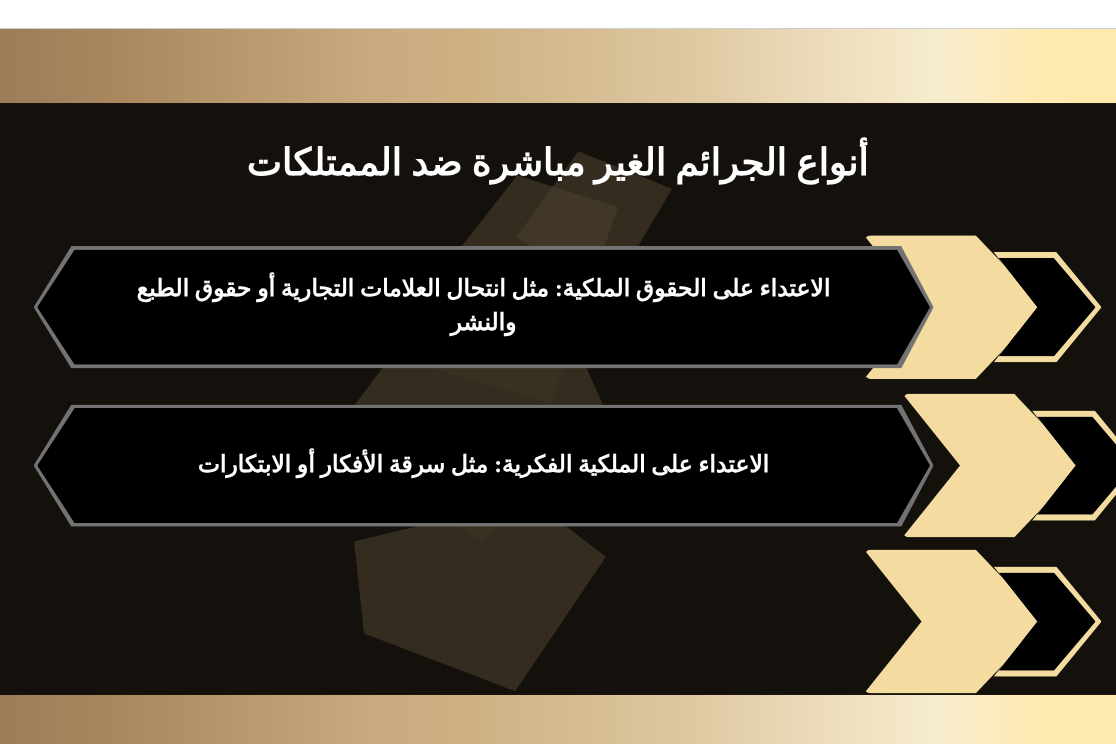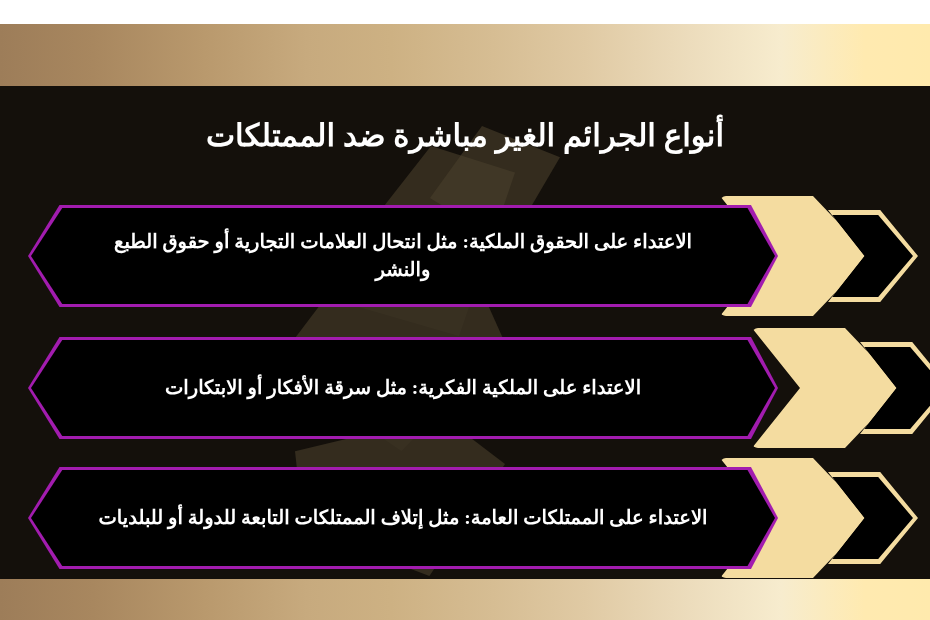--- a/index.html
+++ b/index.html
@@ -142,21 +142,21 @@
     clip-path: polygon(0% 0%, 57% 0%, 100% 50%, 57% 100%, 0% 100%, 40% 50%);
   }
 
   
   .pill {
     position: absolute;
     left: 28px;
     top: 13px;
     width: 750px;
     height: 102px;
-    background: #a21caf;
+    background: #737373;
     clip-path: polygon(
         4.2% 0%, 96.4% 0%, 100% 50%, 96.4% 100%,
         4.2% 100%, 0% 50%);
     z-index: 4;
     border-radius: 10px;
   }
   .pill-inner {
     position: absolute;
     left: 3px; top: 3px;
     width: calc(100% - 6px);
@@ -212,22 +212,17 @@
     <div class="pill">
       <div class="pill-inner">
         <div class="pill-text">الاعتداء على الملكية الفكرية: مثل سرقة الأفكار أو الابتكارات</div>
       </div>
     </div>
   </div>
 
   <div class="row row-3">
     <div class="gold-chevron"></div>
     <div class="outline-chevron"></div>
-    <div class="pill">
-      <div class="pill-inner">
-        <div class="pill-text">الاعتداء على الممتلكات العامة: مثل إتلاف الممتلكات التابعة للدولة أو للبلديات</div>
-      </div>
-    </div>
   </div>
 
   <div class="band band-bottom"></div>
 
 </div>
 
 </body></html>

